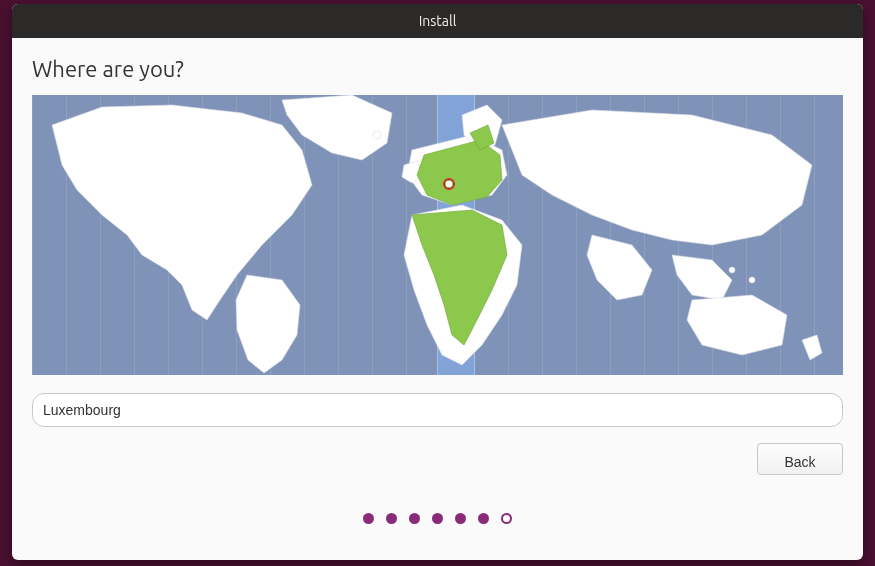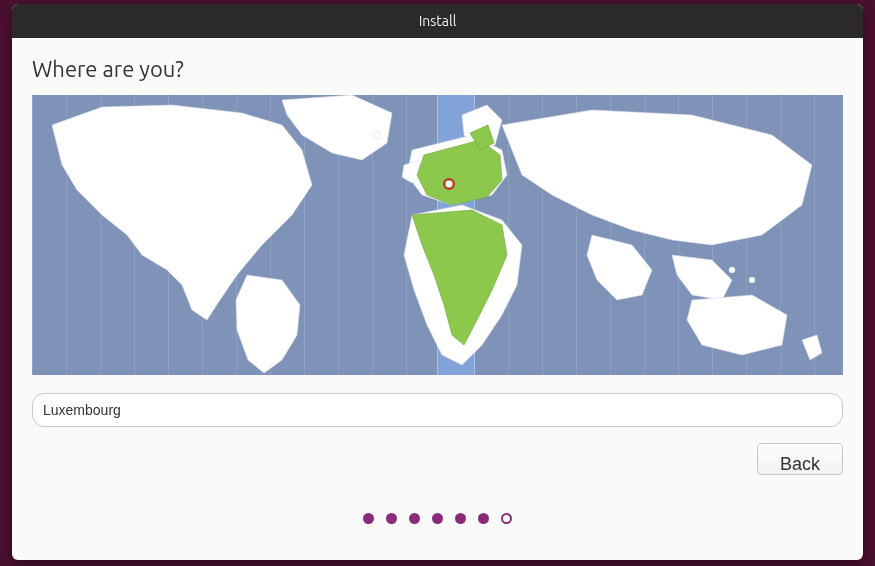--- a/index.html
+++ b/index.html
@@ -113,21 +113,21 @@
     justify-content: flex-end;
     gap: 10px;
     margin-top: 16px;
   }
   .btn {
     min-width: 86px;
     height: 32px;
     border: 1px solid #c7c7c7;
     border-radius: 4px;
     background: linear-gradient(#fdfdfd,#f2f2f2);
-    font-size: 18px;
+    font-size: 14px;
     color: #333;
     cursor: pointer;
     padding: 10px 14px;
   }
   .dots {
     display: flex;
     justify-content: center;
     gap: 12px;
     margin-top: 38px;
     margin-bottom: 12px;

